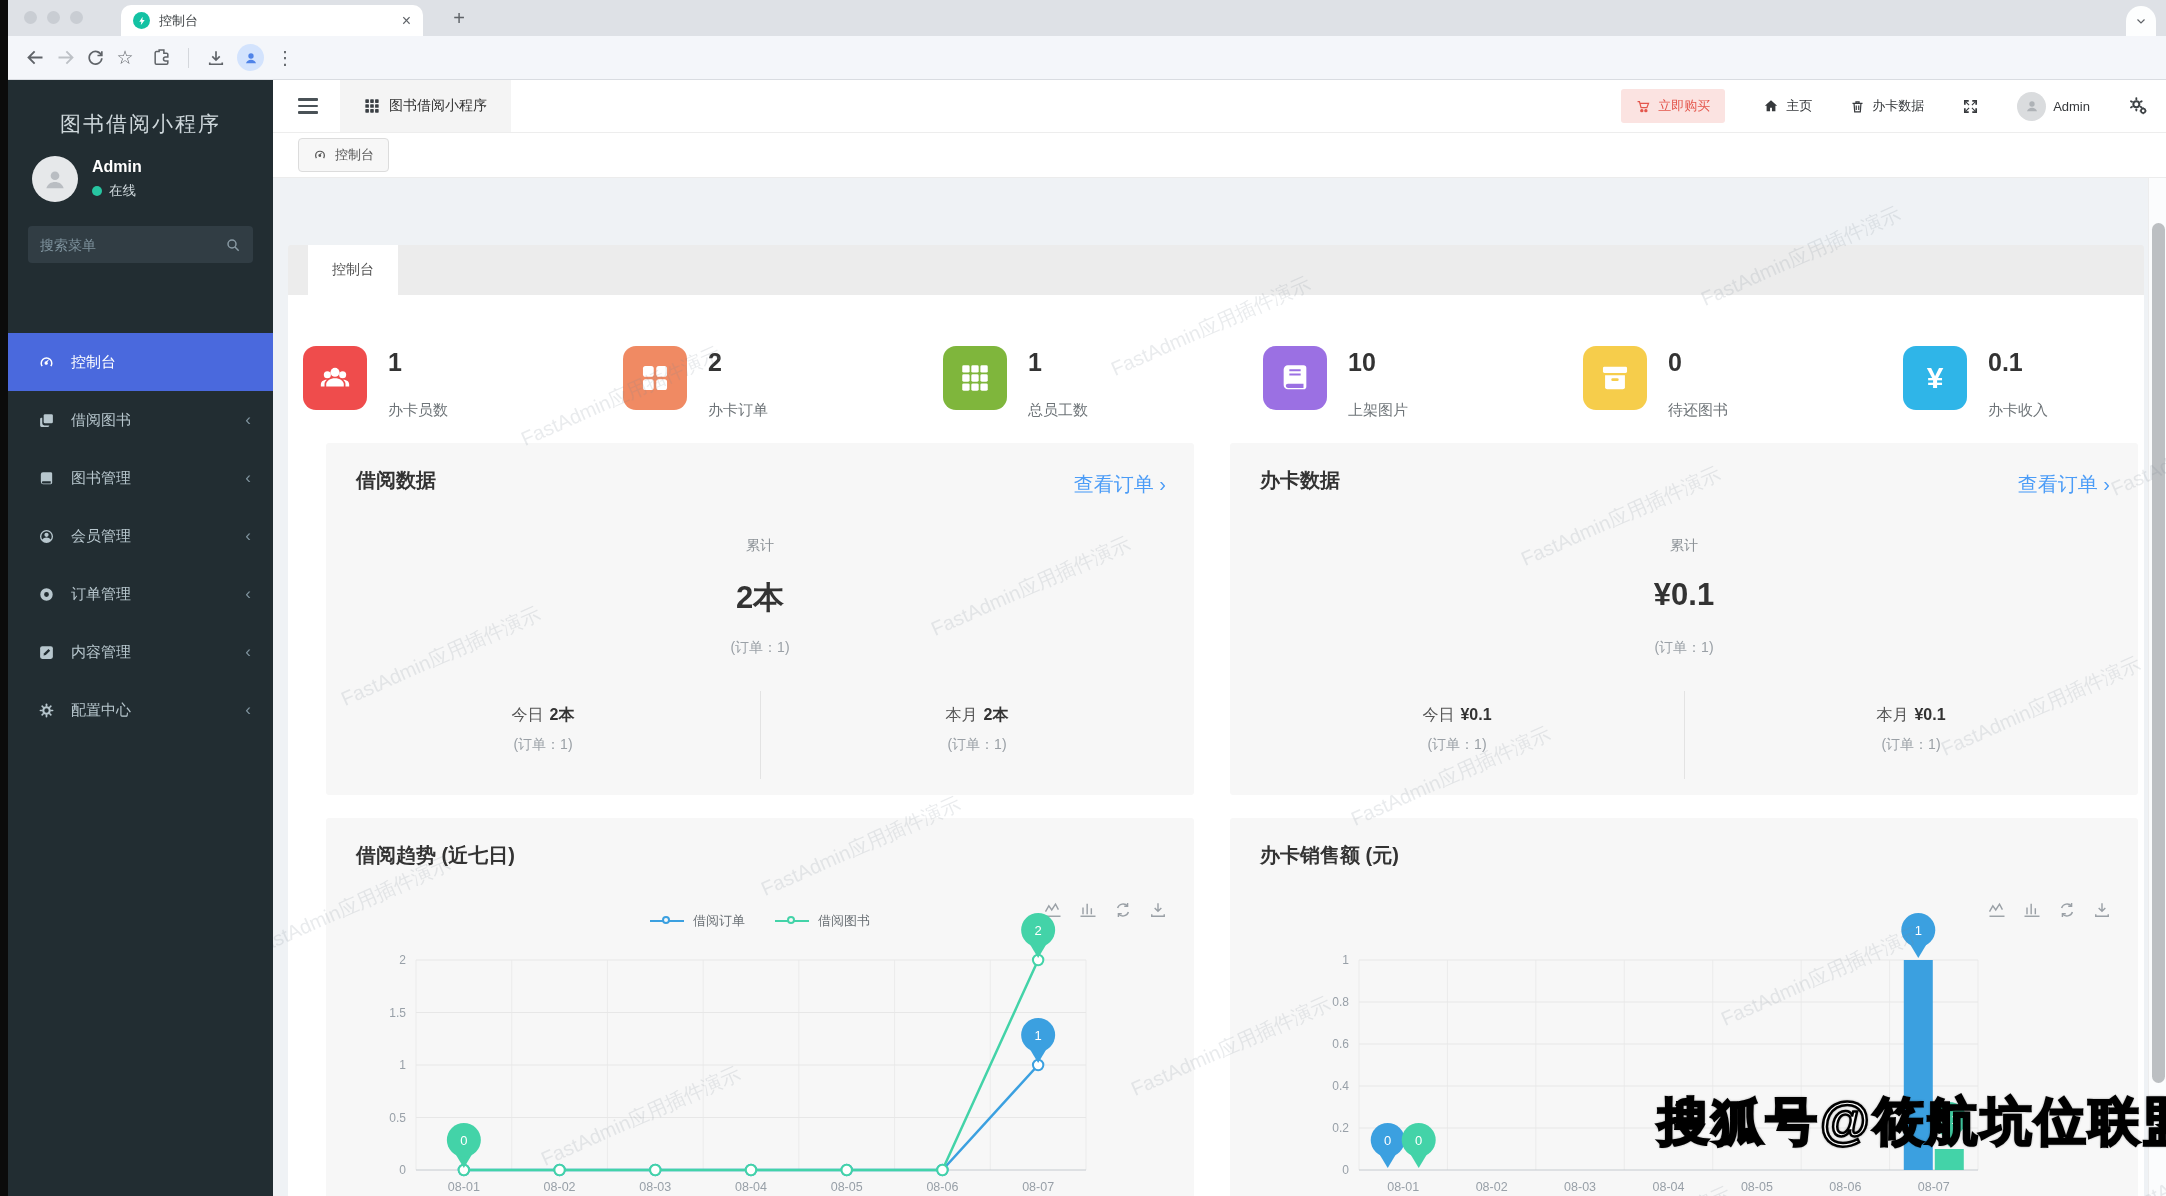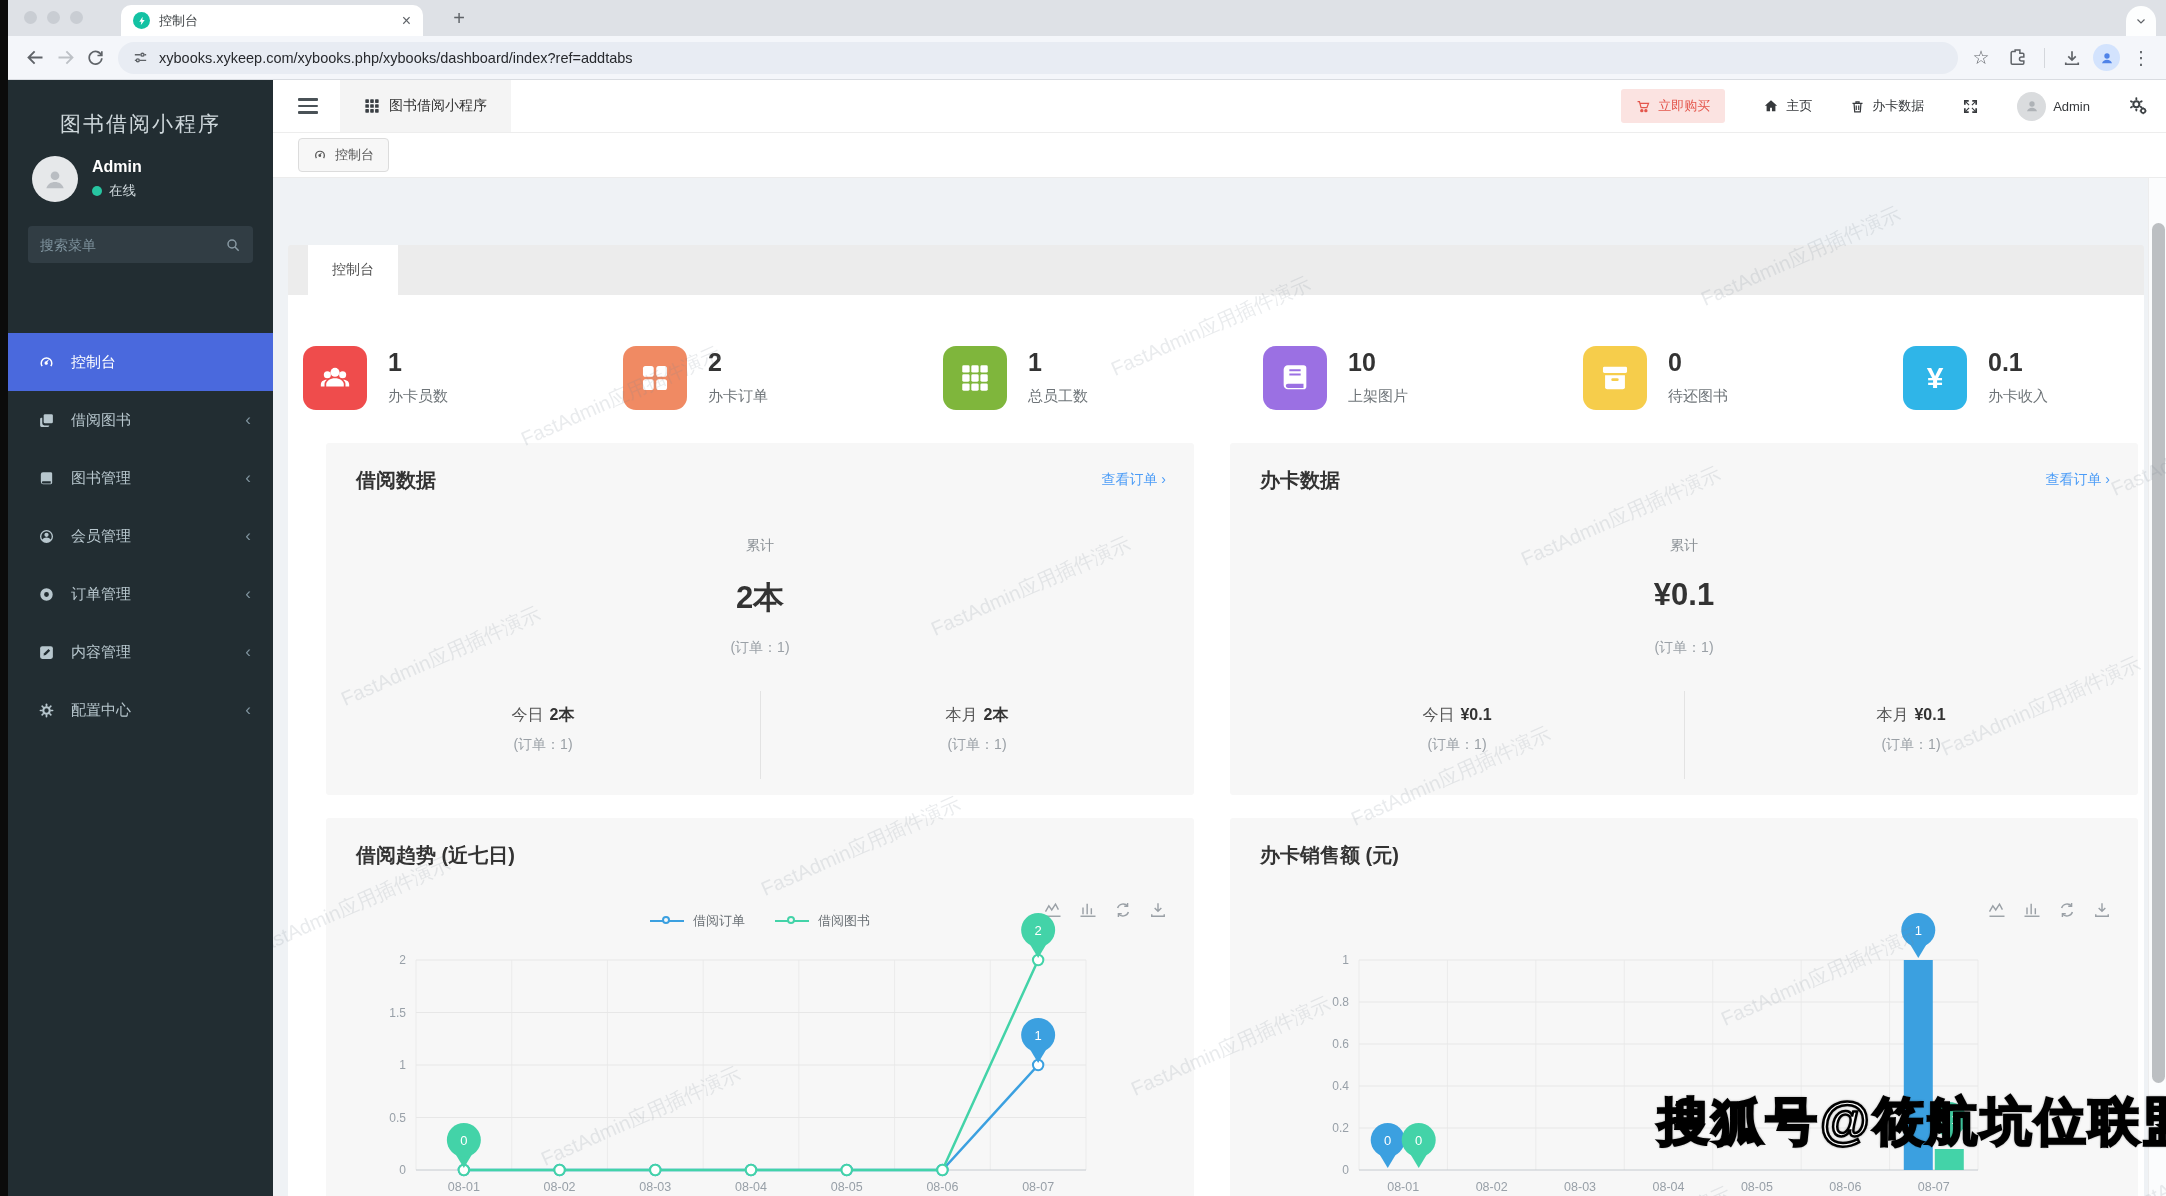--- a/index.html
+++ b/index.html
@@ -83,32 +83,32 @@
   .panel-body { position:absolute; left:15px; top:117px; width:1856px; height:925px; background:#fff; }
 
   
   .stat { position:absolute; top:51px; display:flex; }
   .stat-icon { width:64px; height:64px; border-radius:13px; color:#fff; display:flex; align-items:center;
     justify-content:center; flex:none; }
   .stat-icon svg { width:34px; height:34px; }
   .yen-glyph { font-size:30px; font-weight:bold; }
   .stat-txt { margin-left:21px; }
   .stat-num { font-size:25px; font-weight:bold; color:#333; margin-top:2px; }
-  .stat-label { font-size:15px; color:#6e7478; margin-top:10px; white-space:nowrap; }
+  .stat-label { font-size:15px; color:#6e7478; margin-top:24px; white-space:nowrap; }
   .c-red .stat-icon,   .bg-red   { background:#ef4c4c; }
   .c-orange .stat-icon { background:#f08a63; }
   .c-olive .stat-icon  { background:#7fb63c; }
   .c-purple .stat-icon { background:#9b70e3; }
   .c-yellow .stat-icon { background:#f6cd4b; }
   .c-cyan .stat-icon   { background:#2fb5e8; }
 
   
   .card { position:absolute; background:#f7f7f7; border-radius:3px; }
   .card-title { position:absolute; left:30px; top:24px; font-size:20px; font-weight:bold; color:#333;text-align:right; }
-  .card-link { position:absolute; right:28px; top:28px; font-size:14px; color:#4b9cf7; }
+  .card-link { position:absolute; right:28px; top:28px; font-size:20px; color:#4b9cf7; }
   .c-center { position:absolute; left:0; right:0; text-align:center; }
   .lbl-g { color:#8b9196; font-size:14px; }
   .big-val { font-size:31px; font-weight:bold; color:#333; }
   .sub-g { color:#9aa0a6; font-size:14px; }
   .half { position:absolute; width:50%; text-align:center; }
   .half-line1 { font-size:16px; color:#555; }
   .half-line1 b { color:#333; margin-left:6px; }
   .vsep { position:absolute; left:50%; top:248px; width:1px; height:88px; background:#e3e3e3; }
 
   .legend { position:absolute; left:0; right:0; top:82px; display:flex; justify-content:center; gap:30px; }
@@ -174,30 +174,20 @@
       <svg class="ic" width="21" height="21" viewBox="0 0 24 24" fill="none" stroke="currentColor" stroke-width="2.1">
           <path d="M4 12h15M13 5l7 7-7 7"></path>
         </svg>
     </span>
     <span class="navic">
       <svg class="ic" width="19" height="19" viewBox="0 0 24 24" fill="none" stroke="currentColor" stroke-width="2.1">
           <path d="M19.5 9.5A8 8 0 1 0 20 13"></path>
           <path d="M20 4v5.5h-5.5"></path>
         </svg>
     </span>
-    <div class="omnibox">
-      <span>
-        <svg class="ic" width="17" height="17" viewBox="0 0 24 24" fill="none" stroke="#5f6368" stroke-width="2">
-            <path d="M4 8h8M17.5 8H20M4 16h2.5M11 16h9"></path>
-            <circle cx="14.8" cy="8" r="2.1"></circle>
-            <circle cx="8.2" cy="16" r="2.1"></circle>
-          </svg>
-      </span>
-      <span class="url">xybooks.xykeep.com/xybooks.php/xybooks/dashboard/index?ref=addtabs</span>
-    </div>
     <div class="tool-right">
       <span class="navic star-g">☆</span>
       <span class="navic">
         <svg class="ic" width="19" height="19" viewBox="0 0 24 24" fill="none" stroke="currentColor" stroke-width="1.9">
             <path d="M9 4h6v4h3.5a1.5 1.5 0 0 1 1.5 1.5V13h-3a2.5 2.5 0 0 0 0 5h3v2.5a1.5 1.5 0 0 1-1.5 1.5h-13A1.5 1.5 0 0 1 4 20.5v-13A1.5 1.5 0 0 1 5.5 6H9V4z" transform="translate(0 -1.5)"></path>
           </svg>
       </span>
       <span class="vdiv"></span>
       <span class="navic">
         <svg class="ic" width="20" height="20" viewBox="0 0 24 24" fill="none" stroke="currentColor" stroke-width="2">

